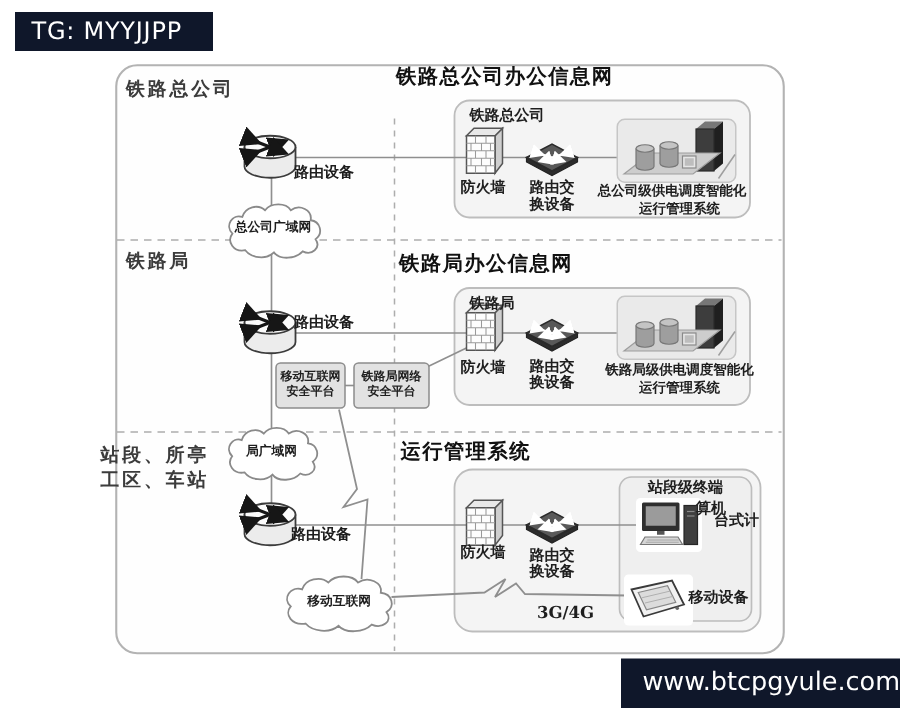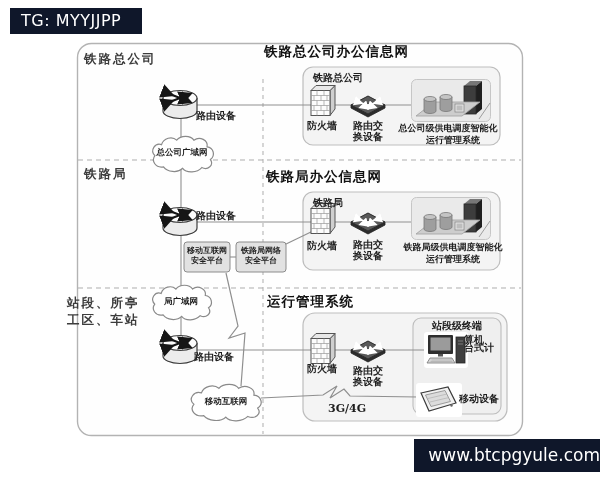--- a/index.html
+++ b/index.html
@@ -13,21 +13,21 @@
               font-size:17px;text-align:right;}
   .lbl{position:absolute;font-weight:bold;color:#1e1e1e;white-space:nowrap;line-height:1.15;}
   .ctr{text-align:center;}
   .s8{font-size:8px;}
   .s85{font-size:8.5px;}
   .s9{font-size:9px;}
   .s95{font-size:10px;}
   .s10{font-size:10px;}
   .side{font-size:12.5px;color:#3c3c3c;letter-spacing:2px;}
   .title{font-size:13.5px;letter-spacing:1px;color:#111;text-align:right;}
-  .serif{font-family:"DejaVu Serif","Liberation Serif",serif;font-size:11px;}
+  .serif{font-family:"DejaVu Serif","Liberation Serif",serif;font-size:11px;margin-left:30px;}
 </style>
 </head>
 <body>
 
 <div id="page">
 
 <svg id="diagram-svg" width="600" height="480" viewBox="0 0 600 480">
   <defs>
     <marker id="ah" markerWidth="7" markerHeight="7" refX="5" refY="3.5" orient="auto">
       <path d="M0,0 L7,3.5 L0,7 Z" fill="#161616"></path>
@@ -195,19 +195,19 @@
 <div class="lbl s85 ctr" style="left:150px;top:297px;width:62px;">局广域网</div>
 
 <div class="lbl side" style="left:67px;top:296px;">站段、所亭</div>
 <div class="lbl side" style="left:67px;top:313px;">工区、车站</div>
 <div class="lbl title" style="left:267px;top:294px;">运行管理系统</div>
 <div class="lbl s95" style="left:194px;top:351px;">路由设备</div>
 <div class="lbl s95 ctr" style="left:302px;top:363px;width:40px;">防火墙</div>
 <div class="lbl s95 ctr" style="left:348px;top:365px;width:40px;">路由交</div>
 <div class="lbl s95 ctr" style="left:348px;top:376px;width:40px;">换设备</div>
 <div class="lbl s95 ctr" style="left:412px;top:320px;width:90px;">站段级终端</div>
-<div class="lbl s95" style="left:464px;top:342px;text-align:center;">台式计</div>
+<div class="lbl s95" style="left:476px;top:342px;text-align:center;">台式计</div>
 <div class="lbl s95" style="left:464px;top:334px;">算机</div>
 <div class="lbl s95" style="left:459px;top:393px;">移动设备</div>
 <div class="lbl s85 ctr" style="left:190px;top:397px;width:72px;">移动互联网</div>
 <div class="lbl serif" style="left:328px;top:403px;">3G/4G</div>
 
 </div>
 
 </body></html>

